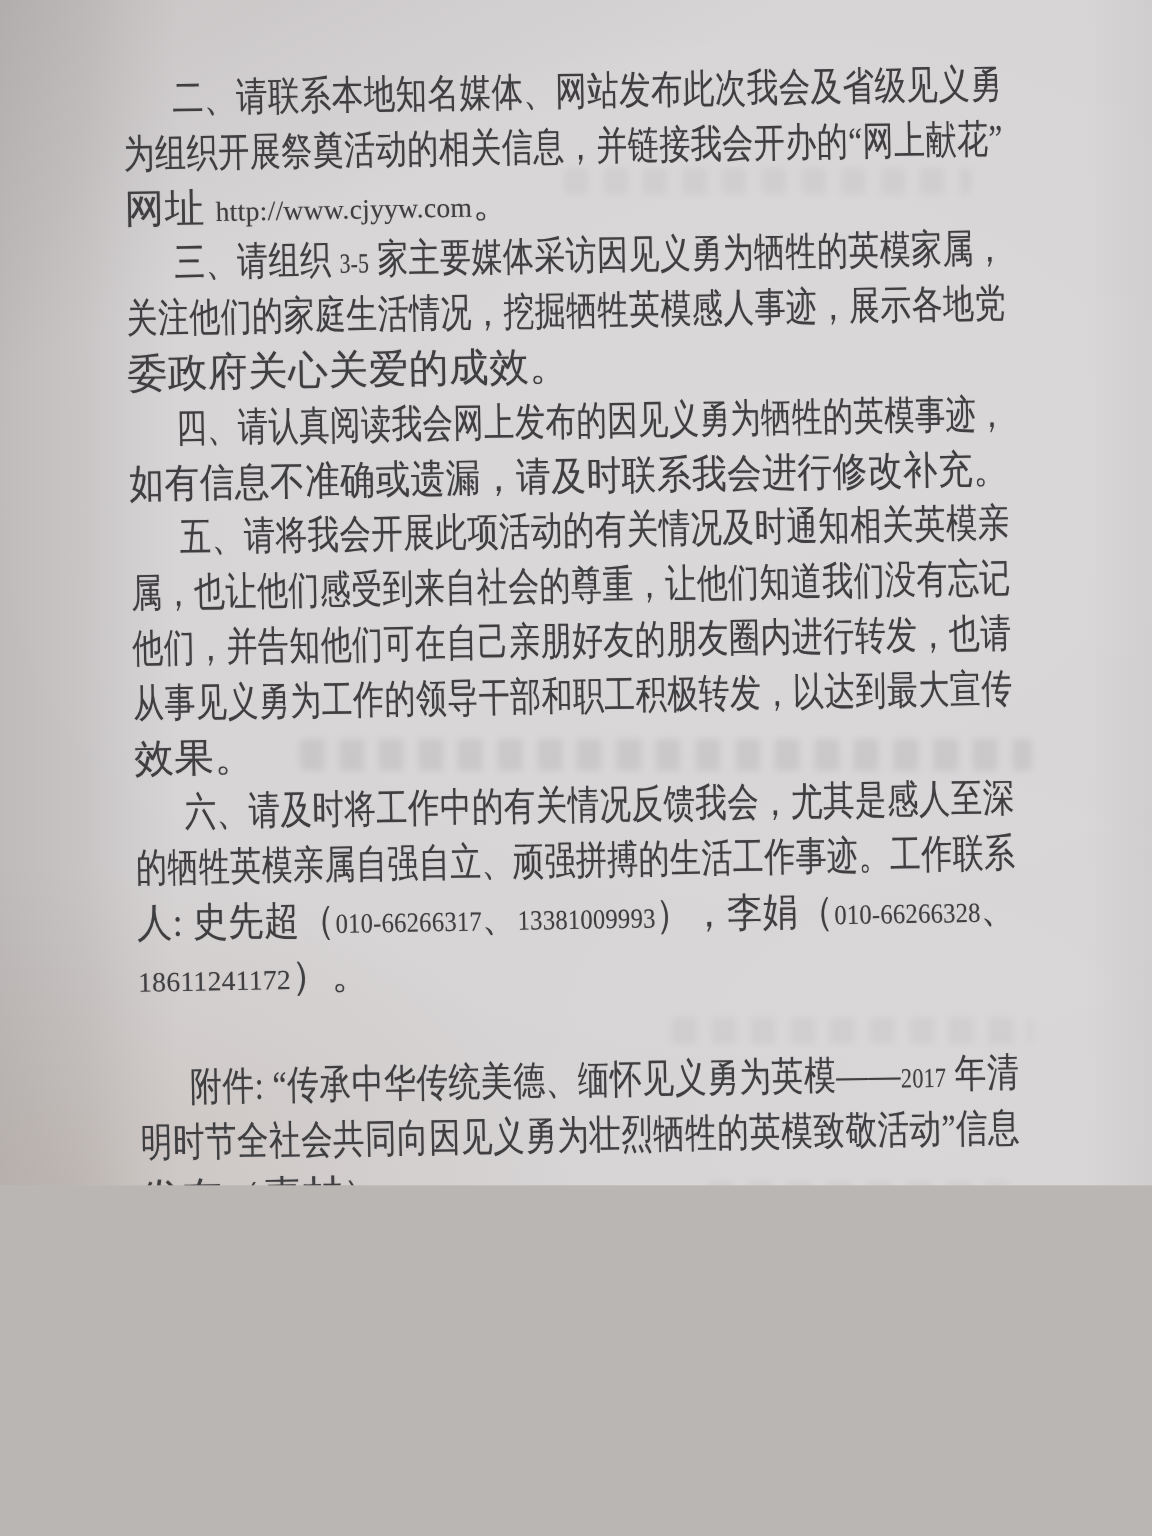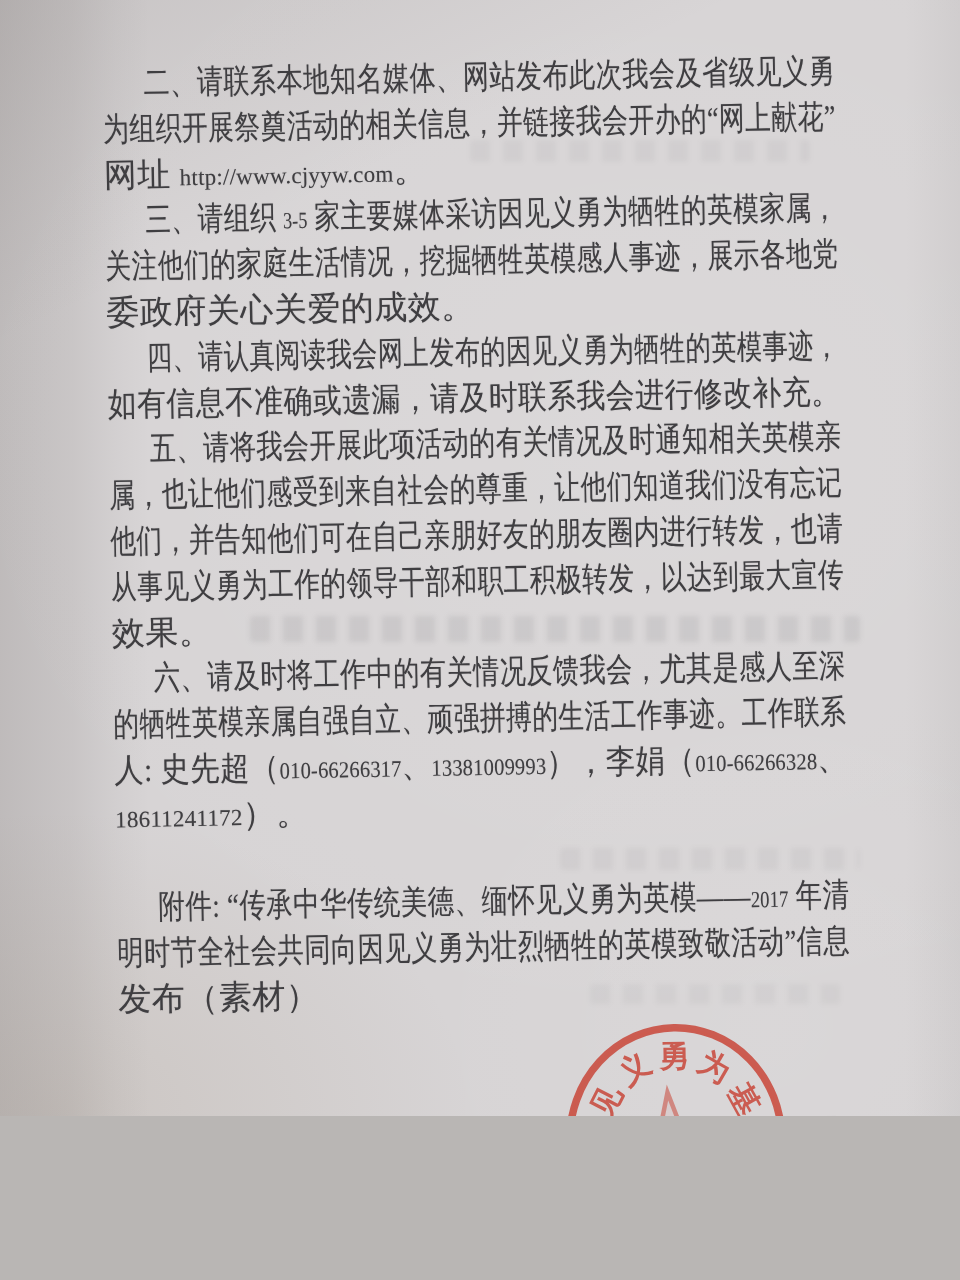--- a/index.html
+++ b/index.html
@@ -1,17 +1,17 @@
 <!DOCTYPE html>
 <html><head>
 <meta charset="utf-8">
 <style>
   html,body{margin:0;padding:0;background:#b9b6b4;}
   #photo{
-    position:relative;width:960px;height:1116px;overflow:hidden;
+    position:relative;width:960px;height:988px;overflow:hidden;
     background:
       radial-gradient(120% 90% at 68% 40%, rgba(255,255,255,0.10), rgba(0,0,0,0) 62%),
       radial-gradient(55% 45% at 80% 92%, rgba(255,255,255,0.07), rgba(0,0,0,0) 70%),
       linear-gradient(to right, rgba(70,62,58,0.17) 0px, rgba(70,62,58,0.10) 72px, rgba(40,35,32,0.03) 115px, rgba(0,0,0,0) 150px),
       linear-gradient(155deg, rgba(90,82,78,0.12), rgba(0,0,0,0) 22%),
       radial-gradient(60% 38% at 6% 100%, rgba(142,122,96,0.16), rgba(0,0,0,0) 72%),
       linear-gradient(to left, rgba(80,75,72,0.06), rgba(0,0,0,0) 55px),
       #d7d4d5;
     font-family:"Liberation Serif","DejaVu Serif",serif;
   }

